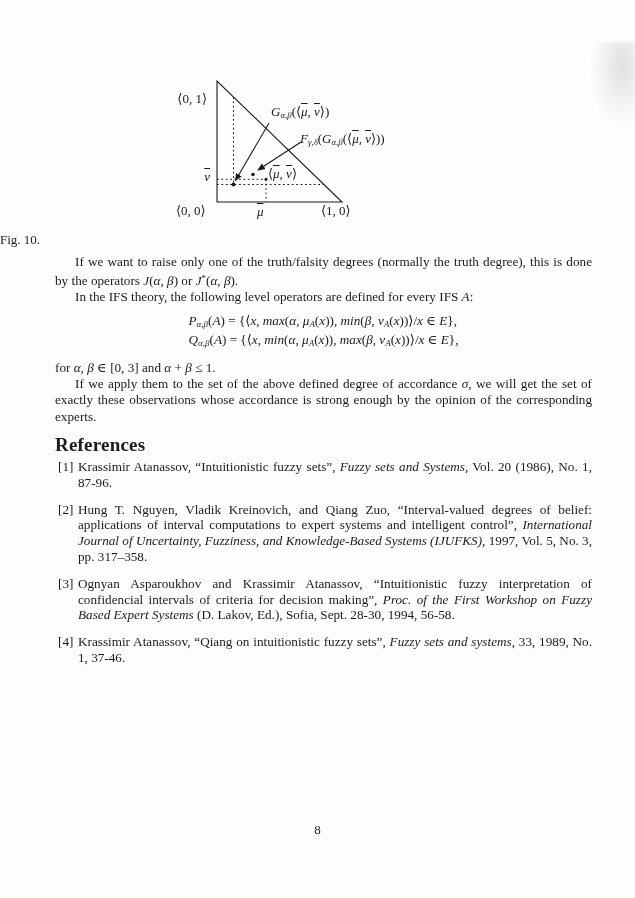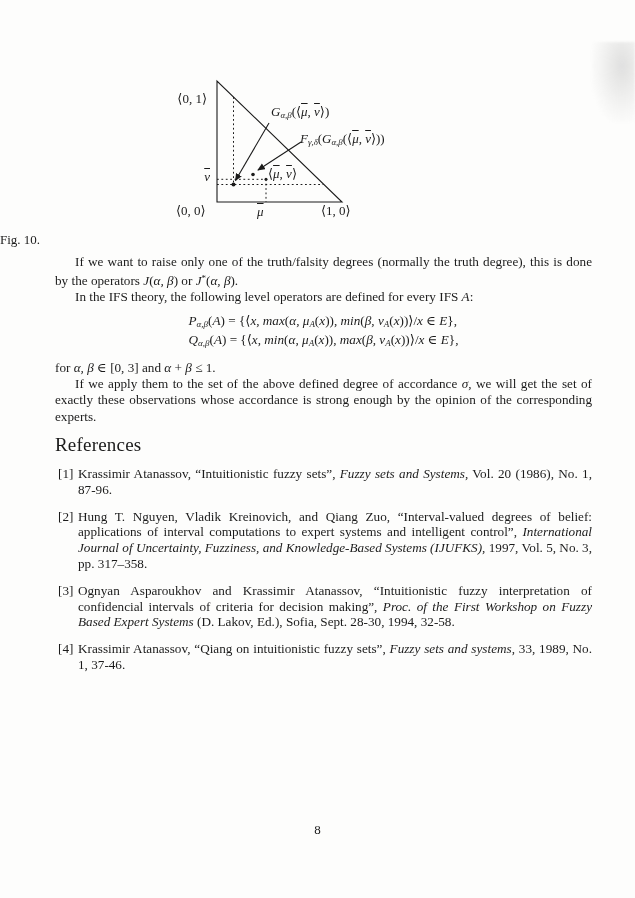--- a/index.html
+++ b/index.html
@@ -22,21 +22,21 @@
 
   
   .textcol {
     position:absolute; left:55px; top:254px; width:537px;
     font-size:13.2px; line-height:16.2px; text-align:justify;
   }
   .para { margin:0; text-indent:20px; }
   .noindent { text-indent:0; }
   .formulas { margin:7px 0 9px; text-align:center; text-indent:0; }
   .formulas-inner { display:inline-block; text-align:left; }
-  .refheading { font-size:19px; font-weight:normal; margin:12px 0 13px; text-indent:0; letter-spacing:0.2px; }
+  .refheading { font-size:19px; font-weight:bold; margin:12px 0 6px; text-indent:0; letter-spacing:0.2px; }
   .ref { position:relative; margin:0 0 11px 3px; padding-left:20px; text-align:justify; line-height:15.8px; }
   .refnum { position:absolute; left:0; top:0; }
 
   .pagenum { position:absolute; top:822px; left:0; width:635px; text-align:center; font-size:13px; }
 
   .smudge {
     position:absolute; left:592px; top:42px; width:43px; height:80px;
     background:radial-gradient(ellipse at 70% 30%, rgba(150,150,150,0.28), rgba(180,180,180,0.10) 55%, rgba(255,255,255,0) 78%);
     filter:blur(1px);
   }
@@ -103,21 +103,21 @@
     <div class="ref">
       <span class="refnum">[1]</span>
       <span><span class="r-n">Krassimir Atanassov, “Intuitionistic fuzzy sets”, </span><span class="r-i">Fuzzy sets and Systems</span><span class="r-n">, Vol. 20 (1986), No. 1, 87-96.</span></span>
     </div>
     <div class="ref">
       <span class="refnum">[2]</span>
       <span><span class="r-n">Hung T. Nguyen, Vladik Kreinovich, and Qiang Zuo, “Interval-valued degrees of belief: applications of interval computations to expert systems and intelligent control”, </span><span class="r-i">International Journal of Uncertainty, Fuzziness, and Knowledge-Based Systems (IJUFKS)</span><span class="r-n">, 1997, Vol. 5, No. 3, pp. 317–358.</span></span>
     </div>
     <div class="ref">
       <span class="refnum">[3]</span>
-      <span><span class="r-n">Ognyan Asparoukhov and Krassimir Atanassov, “Intuitionistic fuzzy interpretation of confidencial intervals of criteria for decision making”, </span><span class="r-i">Proc. of the First Workshop on Fuzzy Based Expert Systems</span><span class="r-n"> (D. Lakov, Ed.), Sofia, Sept. 28-30, 1994, 32-58.</span></span>
+      <span><span class="r-n">Ognyan Asparoukhov and Krassimir Atanassov, “Intuitionistic fuzzy interpretation of confidencial intervals of criteria for decision making”, </span><span class="r-i">Proc. of the First Workshop on Fuzzy Based Expert Systems</span><span class="r-n"> (D. Lakov, Ed.), Sofia, Sept. 28-30, 1994, 56-58.</span></span>
     </div>
     <div class="ref">
       <span class="refnum">[4]</span>
       <span><span class="r-n">Krassimir Atanassov, “Qiang on intuitionistic fuzzy sets”, </span><span class="r-i">Fuzzy sets and systems</span><span class="r-n">, 33, 1989, No. 1, 37-46.</span></span>
     </div>
   </div>
 
   <div class="pagenum">8</div>
 
 </div>

